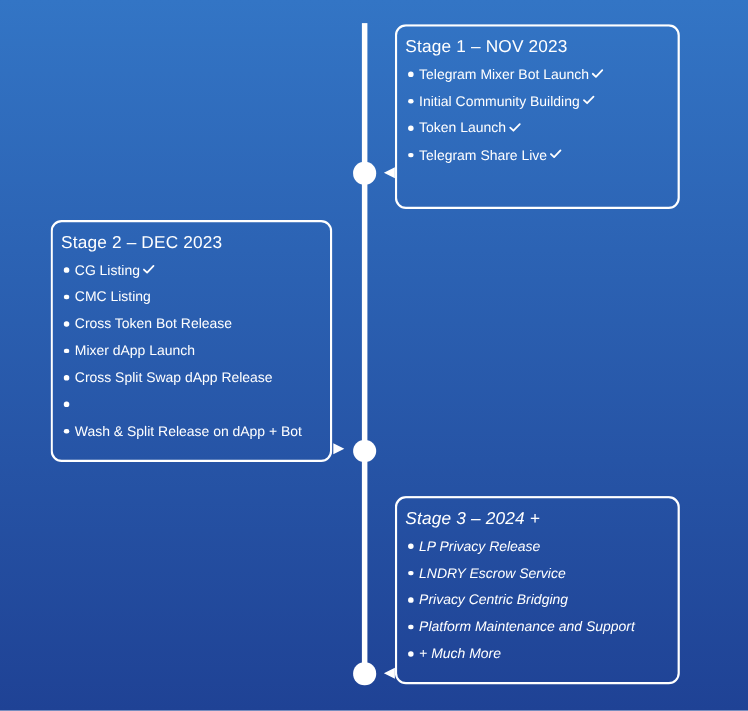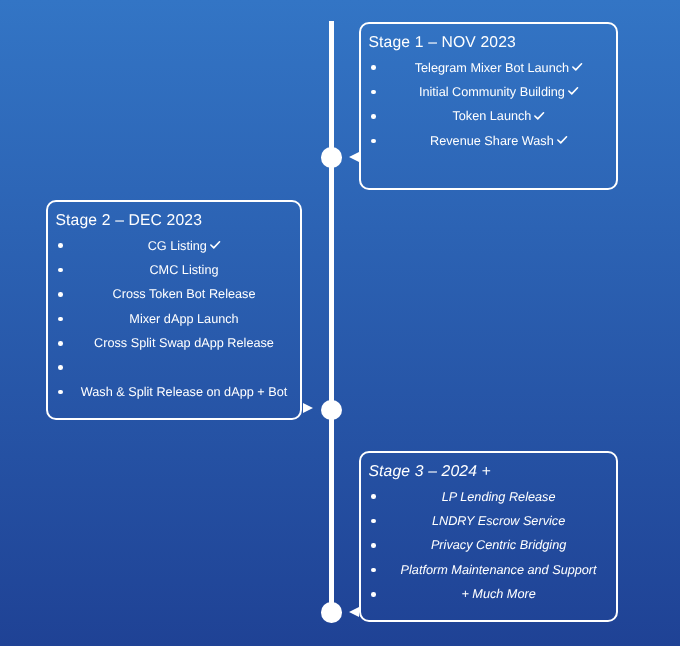--- a/index.html
+++ b/index.html
@@ -22,21 +22,21 @@
   }
   .stage-title {
     color:#ffffff;
     font-size:15.7px;
     font-weight:400;
     letter-spacing:0.15px;
     white-space:nowrap;
     line-height:19px;
     margin-bottom:3.5px;
   }
-  ul.items { list-style:none;text-align:center; }
+  ul.items { list-style:none; }
   ul.items li {
     color:#ffffff;
     font-size:12.7px;
     white-space:nowrap;
     position:relative;
     padding-left:12.5px;
     height:24.4px;
     line-height:24.4px;
   }
   ul.items li .bullet {
@@ -84,21 +84,21 @@
   <ul class="items">
       <li><span class="bullet"></span><span>Telegram Mixer Bot Launch</span><span class="check"><svg width="10.4" height="7.6" viewBox="0 0 10.4 7.6" fill="none" aria-hidden="true">
             <path d="M0.85 4.05 L3.75 6.85 L9.55 0.8" stroke="#ffffff" stroke-width="1.6" stroke-linecap="round" stroke-linejoin="round"></path>
           </svg></span></li>
       <li><span class="bullet"></span><span>Initial Community Building</span><span class="check"><svg width="10.4" height="7.6" viewBox="0 0 10.4 7.6" fill="none" aria-hidden="true">
             <path d="M0.85 4.05 L3.75 6.85 L9.55 0.8" stroke="#ffffff" stroke-width="1.6" stroke-linecap="round" stroke-linejoin="round"></path>
           </svg></span></li>
       <li><span class="bullet"></span><span>Token Launch</span><span class="check"><svg width="10.4" height="7.6" viewBox="0 0 10.4 7.6" fill="none" aria-hidden="true">
             <path d="M0.85 4.05 L3.75 6.85 L9.55 0.8" stroke="#ffffff" stroke-width="1.6" stroke-linecap="round" stroke-linejoin="round"></path>
           </svg></span></li>
-      <li><span class="bullet"></span><span>Revenue Share Wash</span><span class="check"><svg width="10.4" height="7.6" viewBox="0 0 10.4 7.6" fill="none" aria-hidden="true">
+      <li><span class="bullet"></span><span>Telegram Share Live</span><span class="check"><svg width="10.4" height="7.6" viewBox="0 0 10.4 7.6" fill="none" aria-hidden="true">
             <path d="M0.85 4.05 L3.75 6.85 L9.55 0.8" stroke="#ffffff" stroke-width="1.6" stroke-linecap="round" stroke-linejoin="round"></path>
           </svg></span></li>
     </ul>
 </div>
 <div class="stage" id="stage-2" style="left:45.5px;top:199.7px;width:256px;height:220.0px;">
   <div class="stage-title">Stage 2 – DEC 2023</div>
   <ul class="items">
       <li><span class="bullet"></span><span>CG Listing</span><span class="check"><svg width="10.4" height="7.6" viewBox="0 0 10.4 7.6" fill="none" aria-hidden="true">
             <path d="M0.85 4.05 L3.75 6.85 L9.55 0.8" stroke="#ffffff" stroke-width="1.6" stroke-linecap="round" stroke-linejoin="round"></path>
           </svg></span></li>
@@ -106,19 +106,19 @@
       <li><span class="bullet"></span><span>Cross Token Bot Release</span></li>
       <li><span class="bullet"></span><span>Mixer dApp Launch</span></li>
       <li><span class="bullet"></span><span>Cross Split Swap dApp Release</span></li>
       <li><span class="bullet"></span></li>
       <li><span class="bullet"></span><span>Wash &amp; Split Release on dApp + Bot</span></li>
     </ul>
 </div>
 <div class="stage" id="stage-3" style="left:358.7px;top:451.1px;width:259.2px;height:170.9px;font-style:italic;">
   <div class="stage-title">Stage 3 – 2024 +</div>
   <ul class="items">
-      <li><span class="bullet"></span><span>LP Lending Release</span></li>
+      <li><span class="bullet"></span><span>LP Privacy Release</span></li>
       <li><span class="bullet"></span><span>LNDRY Escrow Service</span></li>
       <li><span class="bullet"></span><span>Privacy Centric Bridging</span></li>
       <li><span class="bullet"></span><span>Platform Maintenance and Support</span></li>
       <li><span class="bullet"></span><span>+ Much More</span></li>
     </ul>
 </div>
 
 </body></html>

